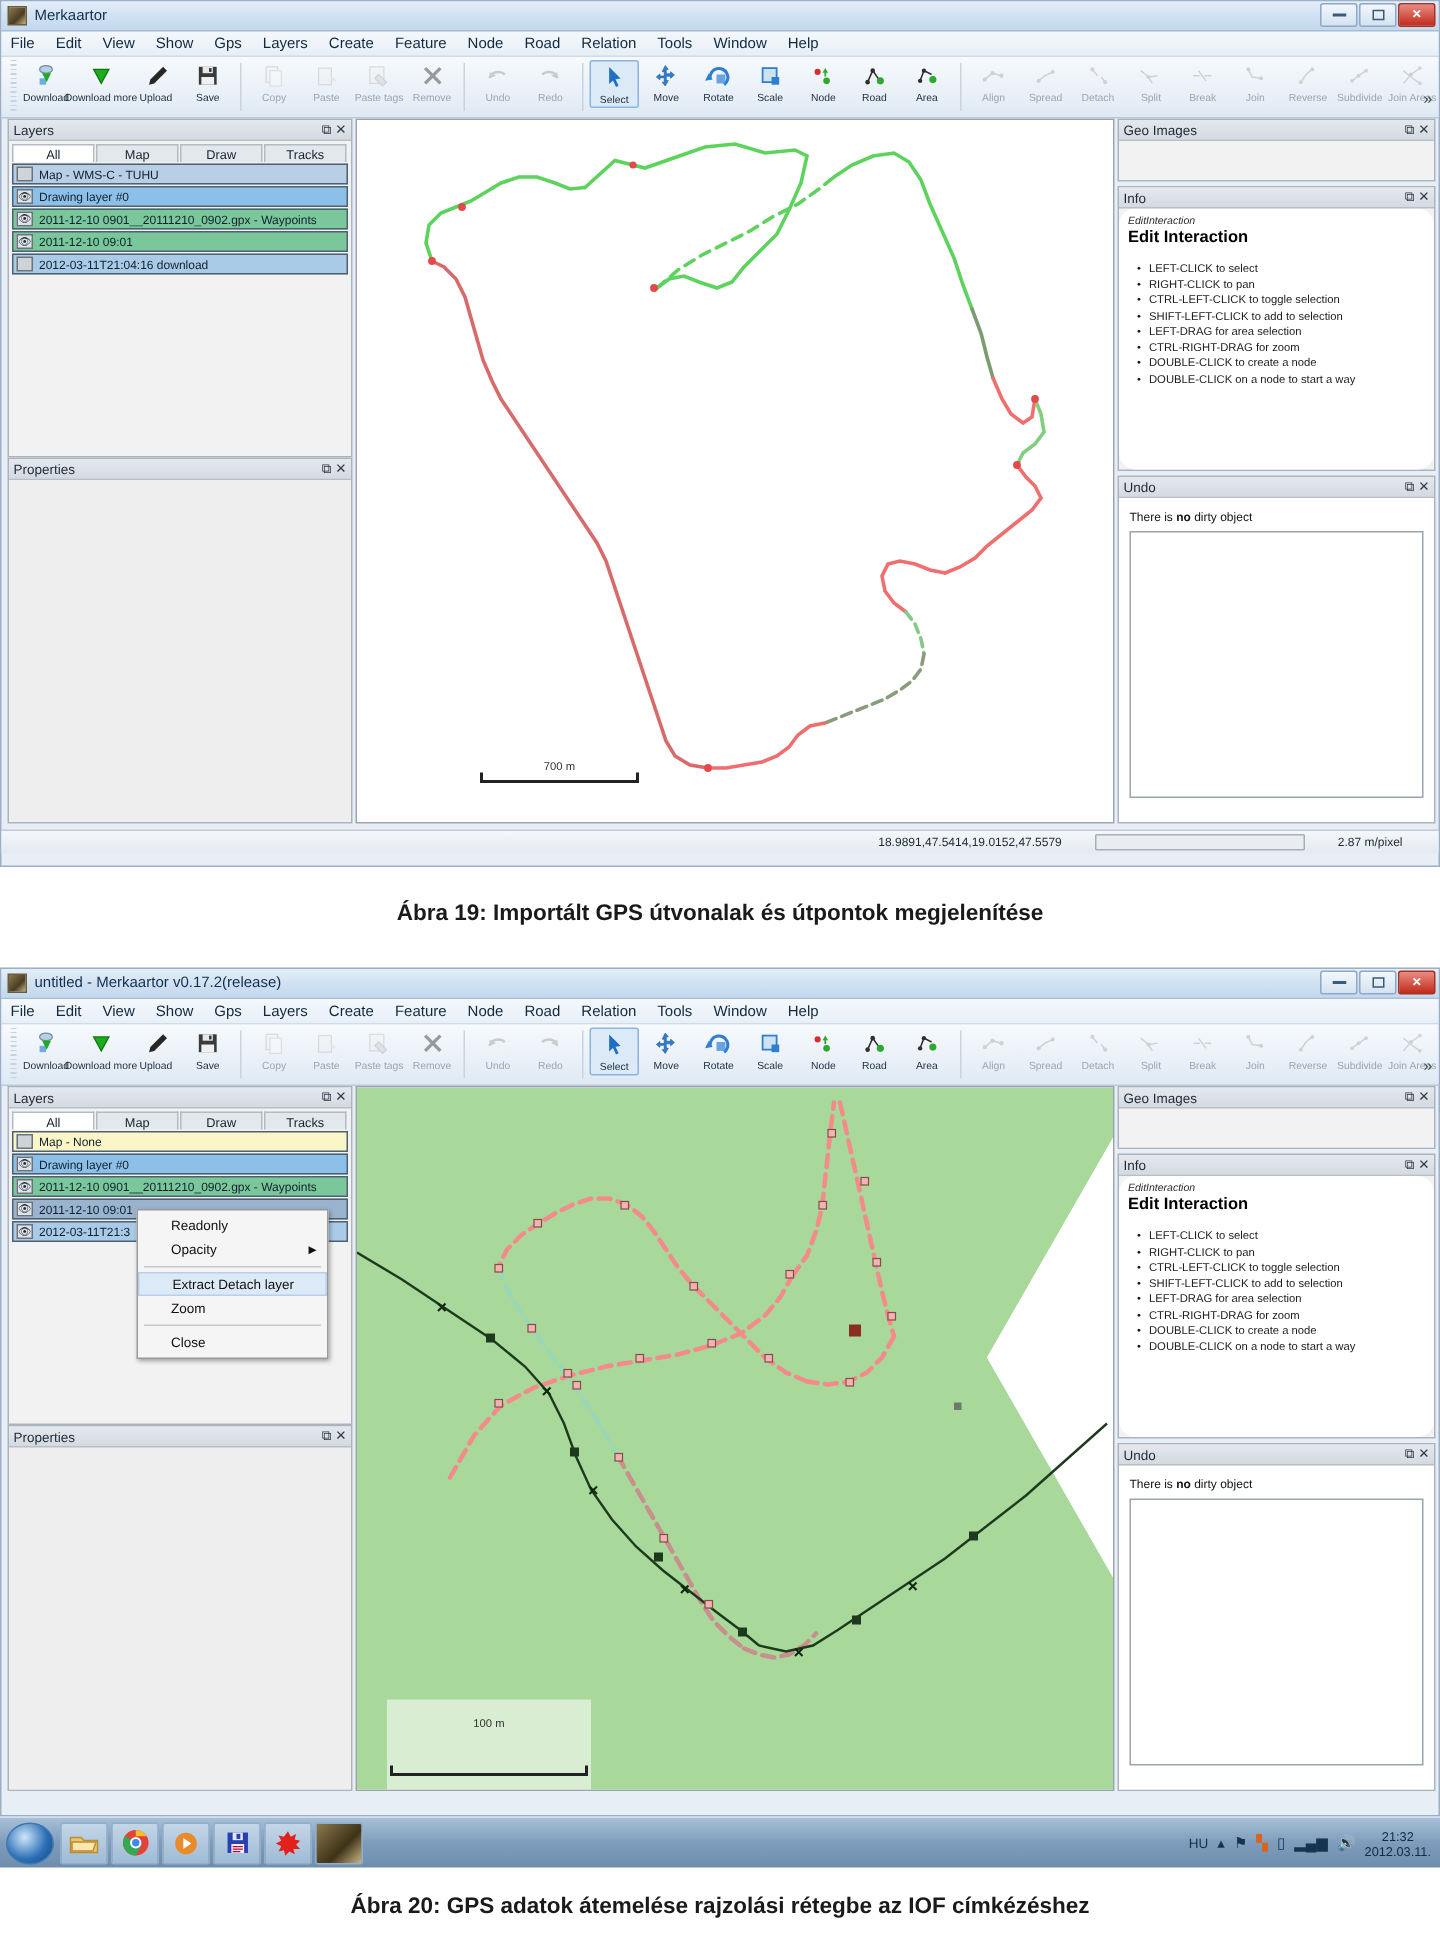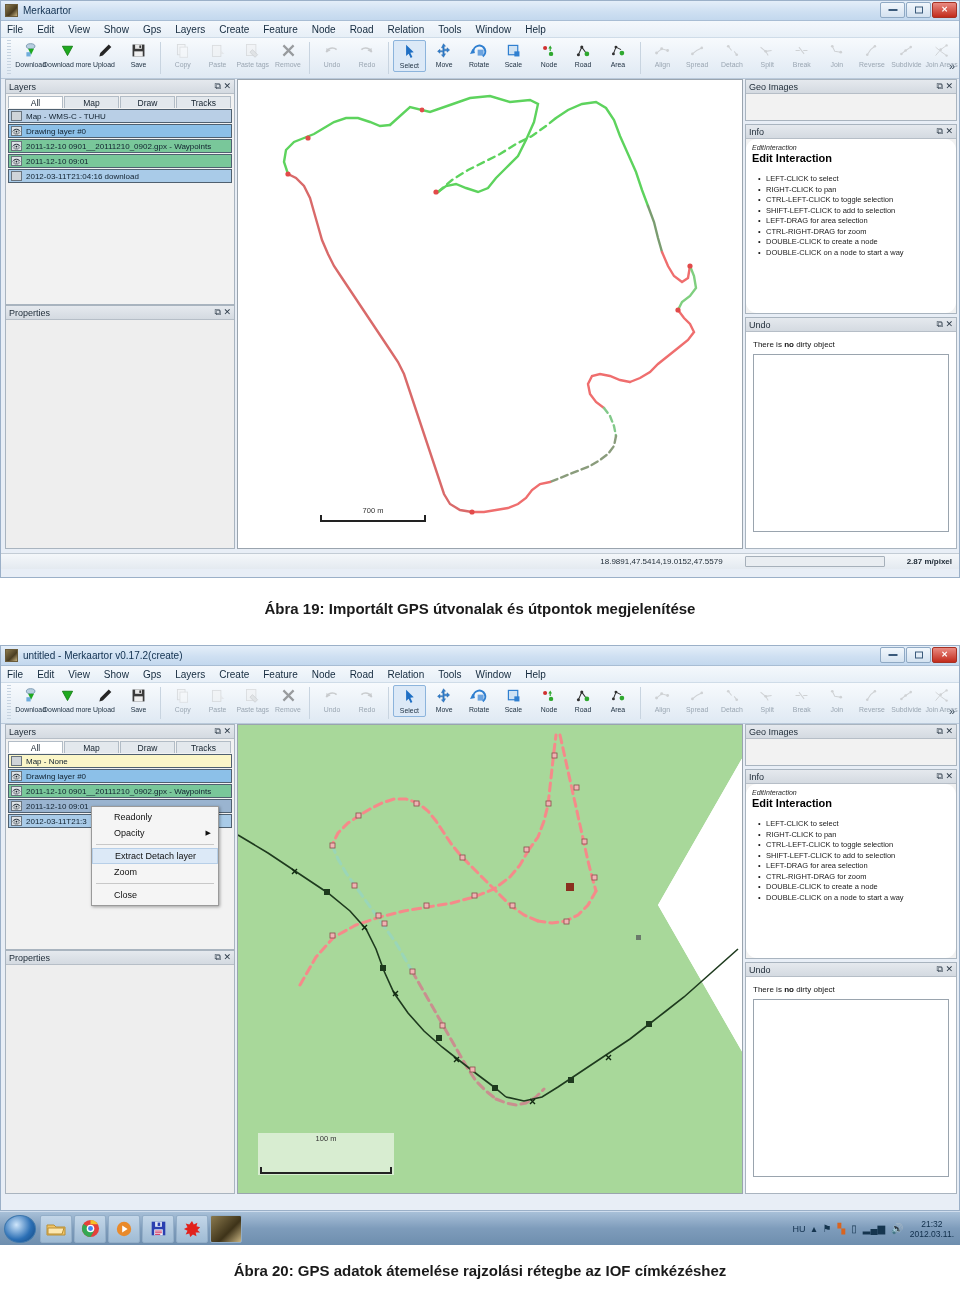--- a/index.html
+++ b/index.html
@@ -110,21 +110,21 @@
 
   
   .statusbar {
     position:absolute; height:16px; display:flex; align-items:center;
     background:linear-gradient(#f4f7fa,#e4eaf0); border-top:1px solid #c3ccd5;
     font-size:8px; color:#1c2833;gap:12px;
   }
   .sb-coord { margin-left:auto; white-space:nowrap; }
   .sb-prog { width:140px; height:11px; border:1px solid #a6b0ba; background:#e9edf1;
              margin:0 10px; border-radius:1px; }
-  .sb-scale { margin-right:7px; white-space:nowrap;font-weight:bold; }
+  .sb-scale { margin-right:24px; white-space:nowrap; }
 
   
   .caption { position:absolute; width:100%; text-align:center;
              font-size:15px; font-weight:bold; color:#1a1a1a;
              font-family:"Liberation Sans", sans-serif; }
 
   
   .ctxmenu { position:absolute; background:#f5f5f5; border:1px solid #9a9a9a;
              box-shadow:1px 1px 3px rgba(0,0,0,.35); padding:2px 0; z-index:40; }
   .ctxitem { height:16px; display:flex; align-items:center; padding:0 10px 0 22px;
@@ -584,21 +584,21 @@
     <span class="sb-scale">2.87 m/pixel</span>
   </div>
 </div>
 
 <div class="caption" style="left:0; top:600px;">Ábra 19: Importált GPS útvonalak és útpontok megjelenítése</div>
 
 <div class="win" style="left:0; top:645px; width:960px; height:566px;">
 
   <div class="titlebar">
     <span class="title-icon"></span>
-    <span class="title-text">untitled - Merkaartor v0.17.2(create)</span>
+    <span class="title-text">untitled - Merkaartor v0.17.2(release)</span>
     <span class="wbtns">
       <span class="wbtn">
           <i>
             <span class="minglyph"></span>
           </i>
         </span>
       <span class="wbtn">
           <i>
             <span class="maxglyph"></span>
           </i>
@@ -1019,21 +1019,21 @@
         <rect x="144" y="196" width="5" height="5"></rect>
         <rect x="172" y="244" width="5" height="5"></rect>
         <rect x="202" y="298" width="5" height="5"></rect>
         <rect x="232" y="342" width="5" height="5"></rect>
       </g>
 
       <rect x="328" y="158" width="8" height="8" fill="#8a2f1f"></rect>
 
       <rect x="398" y="210" width="5" height="5" fill="#6b7a6b"></rect>
     </svg>
-    <div class="scalebar" style="left:20px; top:408px; background:rgba(255,255,255,.55); padding:1px 2px;gap:24px;">
+    <div class="scalebar" style="left:20px; top:408px; background:rgba(255,255,255,.55); padding:11px 2px;gap:24px;">
       <span class="txt">100 m</span>
       <span class="bar" style="width:132px;"></span>
     </div>
   </div>
 
   <div class="dock" style="left:744px; top:78px; width:212px; height:42px;">
     <div class="dockhdr">
       <span>Geo Images</span>
       <span class="hb float">⧉</span>
       <span class="hb x">✕</span>

